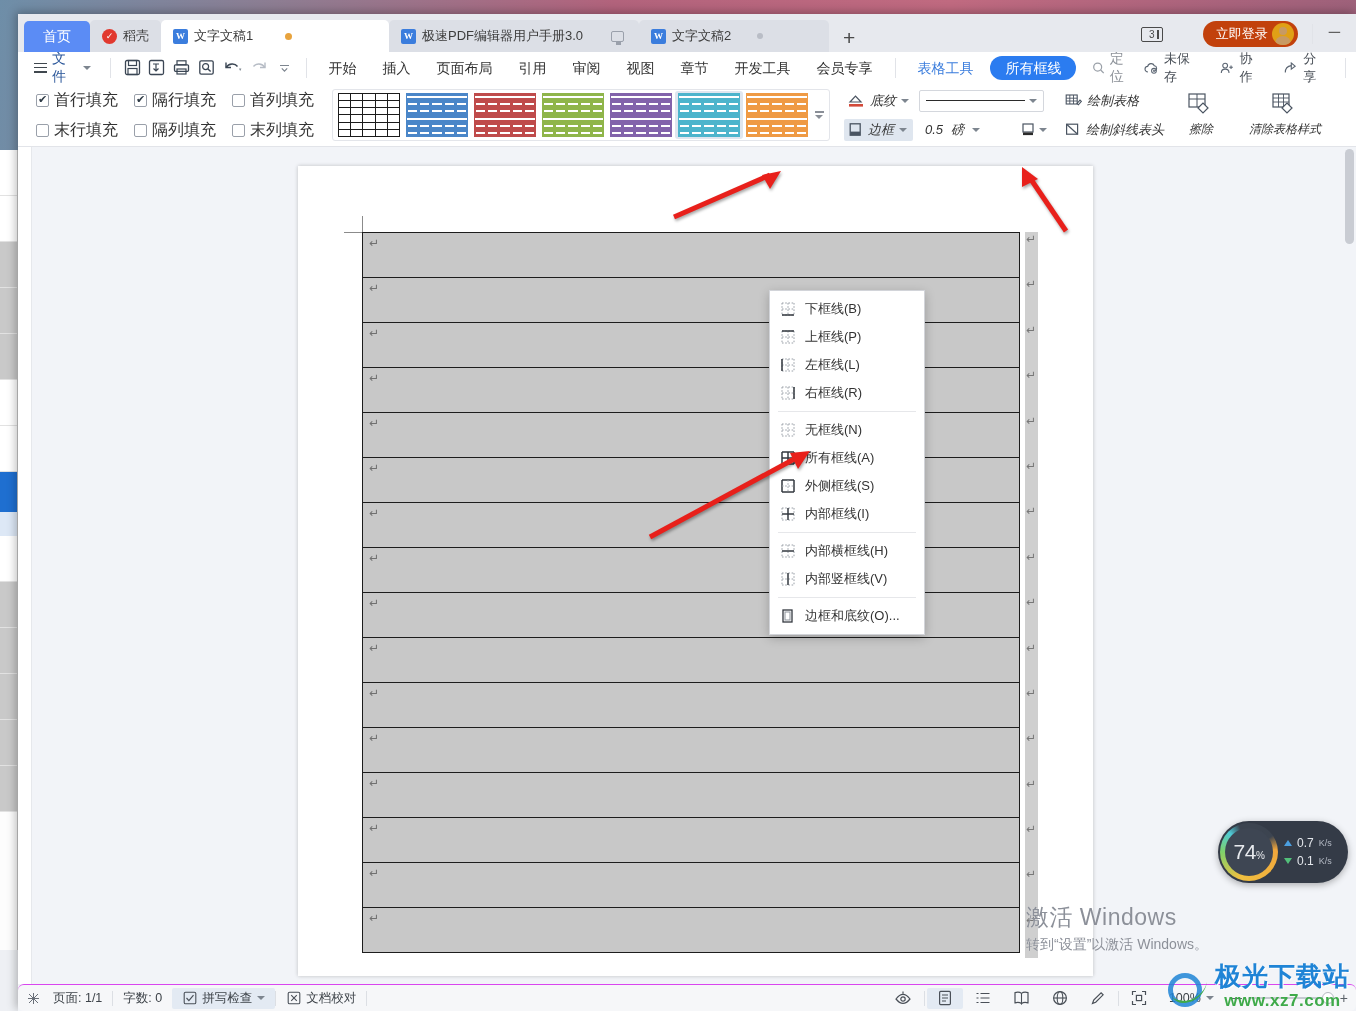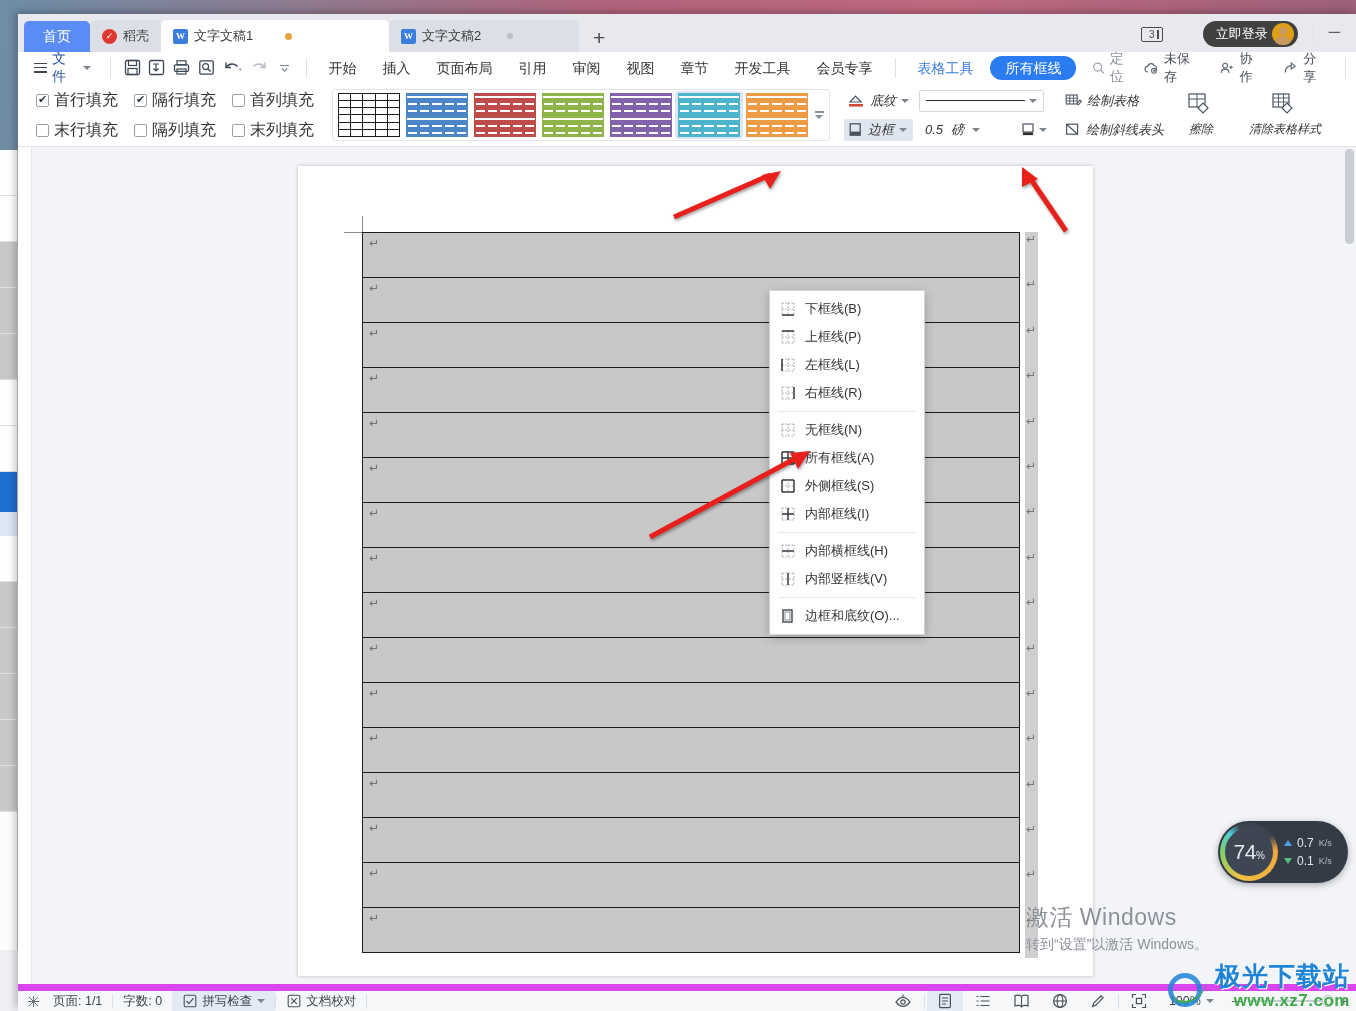--- a/index.html
+++ b/index.html
@@ -75,21 +75,21 @@
                   padding:0 10px 5px 0; }
   .tb-icon { color:#4a4a4a; display:flex; align-items:center; }
   .icon-3col { width:22px; height:15px; border:1.4px solid #4a4a4a; border-radius:2px;
                position:relative; font-size:10px; color:#4a4a4a; text-align:center;
                line-height:13px; }
   .icon-3col::after{content:""; position:absolute; right:3px; top:2px; bottom:2px;
                     width:1.4px; background:#4a4a4a;}
   .icon-grid4 { width:16px; height:16px; display:grid; grid-template-columns:1fr 1fr;
                 grid-template-rows:1fr 1fr; gap:2.5px;}
   .icon-grid4 i { background:#4a4a4a; border-radius:1px; display:block;}
-  #login-btn { background:#404040; color:#fff; height:26px; border-radius:13px;
+  #login-btn { background:#c2410c; color:#fff; height:26px; border-radius:13px;
                display:flex; align-items:center; padding:0 4px 0 13px; gap:4px;
                font-size:13px; }
   #login-btn .ava { width:22px; height:22px; border-radius:50%; background:#e0a016;
                     position:relative; overflow:hidden; }
   #login-btn .ava::before{content:""; position:absolute; left:7px; top:4px; width:8px;
                           height:8px; border-radius:50%; background:#c79a64;}
   #login-btn .ava::after{content:""; position:absolute; left:3px; top:13px; width:16px;
                           height:11px; border-radius:8px 8px 0 0; background:#c79a64;}
   #win-min { color:#555; font-size:16px; padding:0 6px 4px 4px; }
 
@@ -223,31 +223,31 @@
   
   #winact { position:absolute; right:148px; bottom:30px; z-index:45;
             color:#8c9099; text-shadow:0 0 1px rgba(255,255,255,.5);margin-left:45px;}
   #winact .l1 { font-size:23px; letter-spacing:.5px; }
   #winact .l2 { font-size:14px; margin-top:3px; }
 
   
   #sitewm { position:absolute; right:6px; bottom:0px; z-index:55;
             display:flex; align-items:flex-end; gap:4px; }
   #sitewm .logo { width:52px; height:44px; position:relative; }
-  #sitewm .txt { display:flex; flex-direction:column; align-items:flex-end; }
+  #sitewm .txt { display:flex; flex-direction:column; align-items:center; }
   #sitewm .cn { font-size:26px; font-weight:bold; color:#1f84d6;
                 text-shadow:1px 1px 0 #fff; letter-spacing:1px;
                 font-family:"DejaVu Sans", sans-serif; }
   #sitewm .en { font-size:17px; font-weight:bold; color:#3faa4a;
                 letter-spacing:.5px; margin-top:-3px; }
 
   
-  #statusbar { height:27px; background:#f6f7f9; border-top:7px solid #d946ef;
+  #statusbar { height:27px; background:#f6f7f9; border-top:1px solid #d946ef;
                display:flex; align-items:center; padding:0 8px; flex:none;
-               font-size:12.5px; color:#3d4349; gap:0; position:relative; z-index:30; }
+               font-size:12.5px; color:#3d4349; gap:0; position:relative; z-index:30;border-radius:6px; }
   .sb-item { display:flex; align-items:center; gap:5px; padding:0 10px; height:21px; }
   .sb-item.hl { background:#e3eaf3; border-radius:2px; }
   .sb-sep { width:1px; height:15px; background:#dcdfe4; }
   .sb-ic { width:15px; height:15px; display:flex; align-items:center;
            justify-content:center; }
   #sb-right { margin-left:auto; display:flex; align-items:center; gap:2px; }
   .zoomslider { display:flex; align-items:center; gap:6px; padding-left:6px; }
   .zs-line { width:86px; height:2px; background:#c6cad1; position:relative; }
   .zs-knob { position:absolute; right:0px; top:-5px; width:12px; height:12px;
              border-radius:50%; background:#fff; border:1px solid #b5b9c1; }
@@ -292,20 +292,25 @@
       <span class="ticon docer"></span>
       <span>稻壳</span>
     </div>
 
     <div class="tab active" style="min-width:228px;">
       <span class="ticon wps"></span>
       <span>文字文稿1</span>
       <span class="dot-mod"></span>
     </div>
 
+    <div class="tab plain" style="min-width:250px;">
+      <span class="ticon wps"></span>
+      <span>极速PDF编辑器用户手册3.0</span>
+      <span class="mini-mon"></span>
+    </div>
 
     <div class="tab plain" style="min-width:190px;">
       <span class="ticon wps"></span>
       <span>文字文稿2</span>
       <span class="dot-dim"></span>
     </div>
 
     <div id="newtab">+</div>
 
     <div id="tabbar-right">

